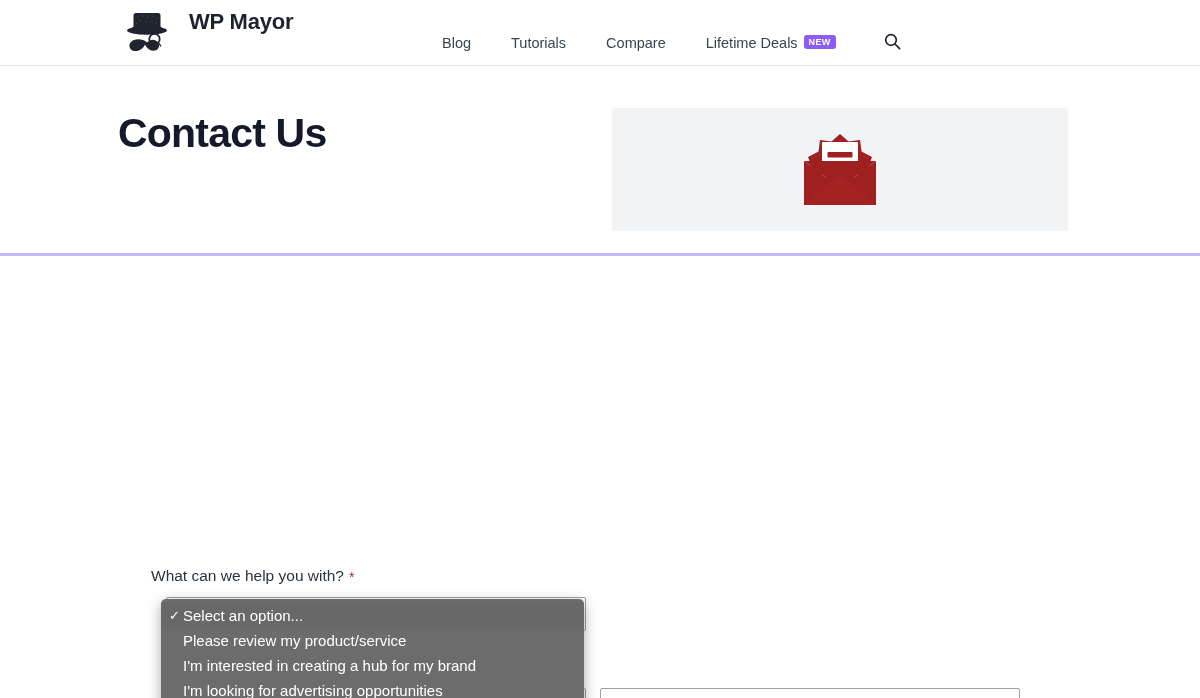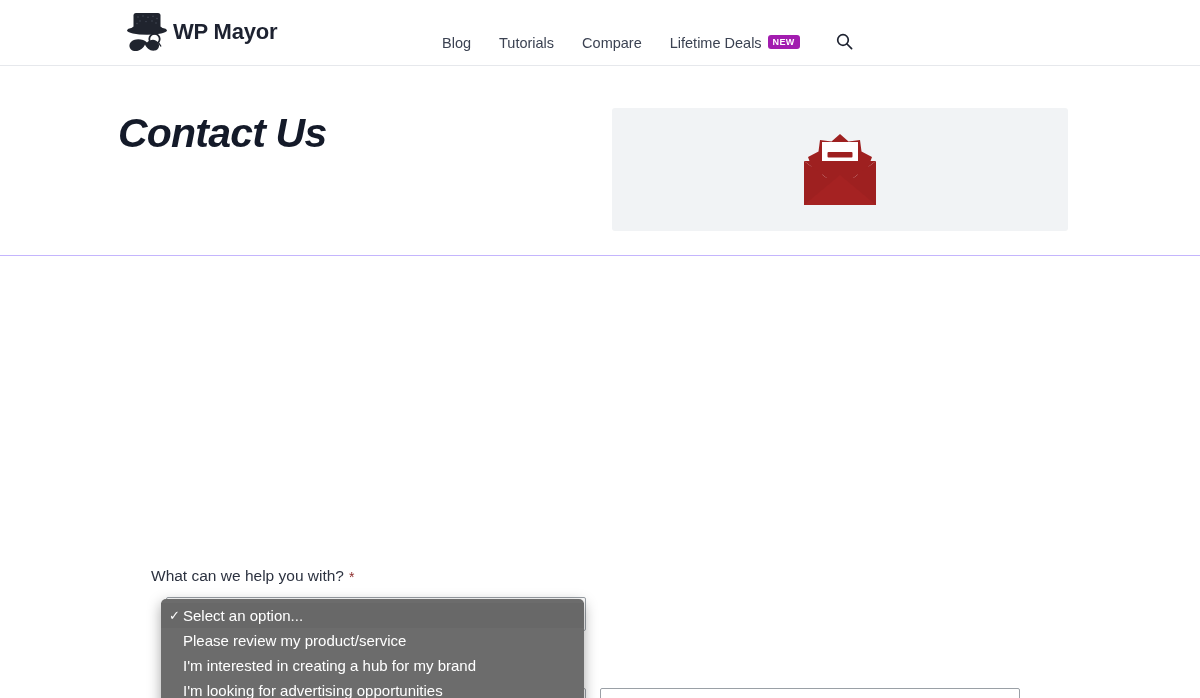--- a/index.html
+++ b/index.html
@@ -26,22 +26,22 @@
     display: flex;
     align-items: center;
     background: #fff;
   }
 
   .brand {
     position: absolute;
     left: 125px;
     top: 9px;
     display: flex;
-    align-items: center;
-    gap: 4px;
+    align-items: flex-start;
+    gap: 20px;
     text-decoration: none;
     color: #1d2230;
   }
 
   .brand-mark {
     width: 44px;
     height: 46px;
     display: block;
   }
 
@@ -53,21 +53,21 @@
     white-space: nowrap;
   }
 
   .main-nav {
     position: absolute;
     left: 430px;
     top: 0;
     height: 86px;
     display: flex;
     align-items: center;
-    gap: 4px;
+    gap: 16px;
   }
 
   .nav-link {
     font-size: 14.5px;
     color: #3b4252;
     text-decoration: none;
     padding: 0 12px;
     white-space: nowrap;
     line-height: 66px;
   }
@@ -75,21 +75,21 @@
   .nav-item-with-badge {
     display: flex;
     align-items: center;
     gap: 6px;
     padding: 16px 12px;
   }
   .nav-item-with-badge .nav-link { padding: 0; }
 
   .badge-new {
     display: inline-block;
-    background: #a21caf;
+    background: #8b5cf6;
     color: #ffffff;
     font-size: 9px;
     font-weight: 700;
     letter-spacing: 0.3px;
     padding: 3px 5px 2px 5px;
     border-radius: 3px;
     line-height: 1;
     position: relative;
     top: -1px;
   }
@@ -102,22 +102,21 @@
     padding: 4px;
     display: flex;
     align-items: center;
     color: #1d2230;
   }
 
   
   .hero {
     position: relative;
     height: 190px;
-    border-bottom: 1px solid #c4b5fd;
-    font-style: italic;
+    border-bottom: 3px solid #c4b5fd;
   }
 
   .hero-title {
     position: absolute;
     left: 118px;
     top: 44px;
     font-size: 41px;
     font-weight: 800;
     letter-spacing: -0.8px;
     color: #141a29;

